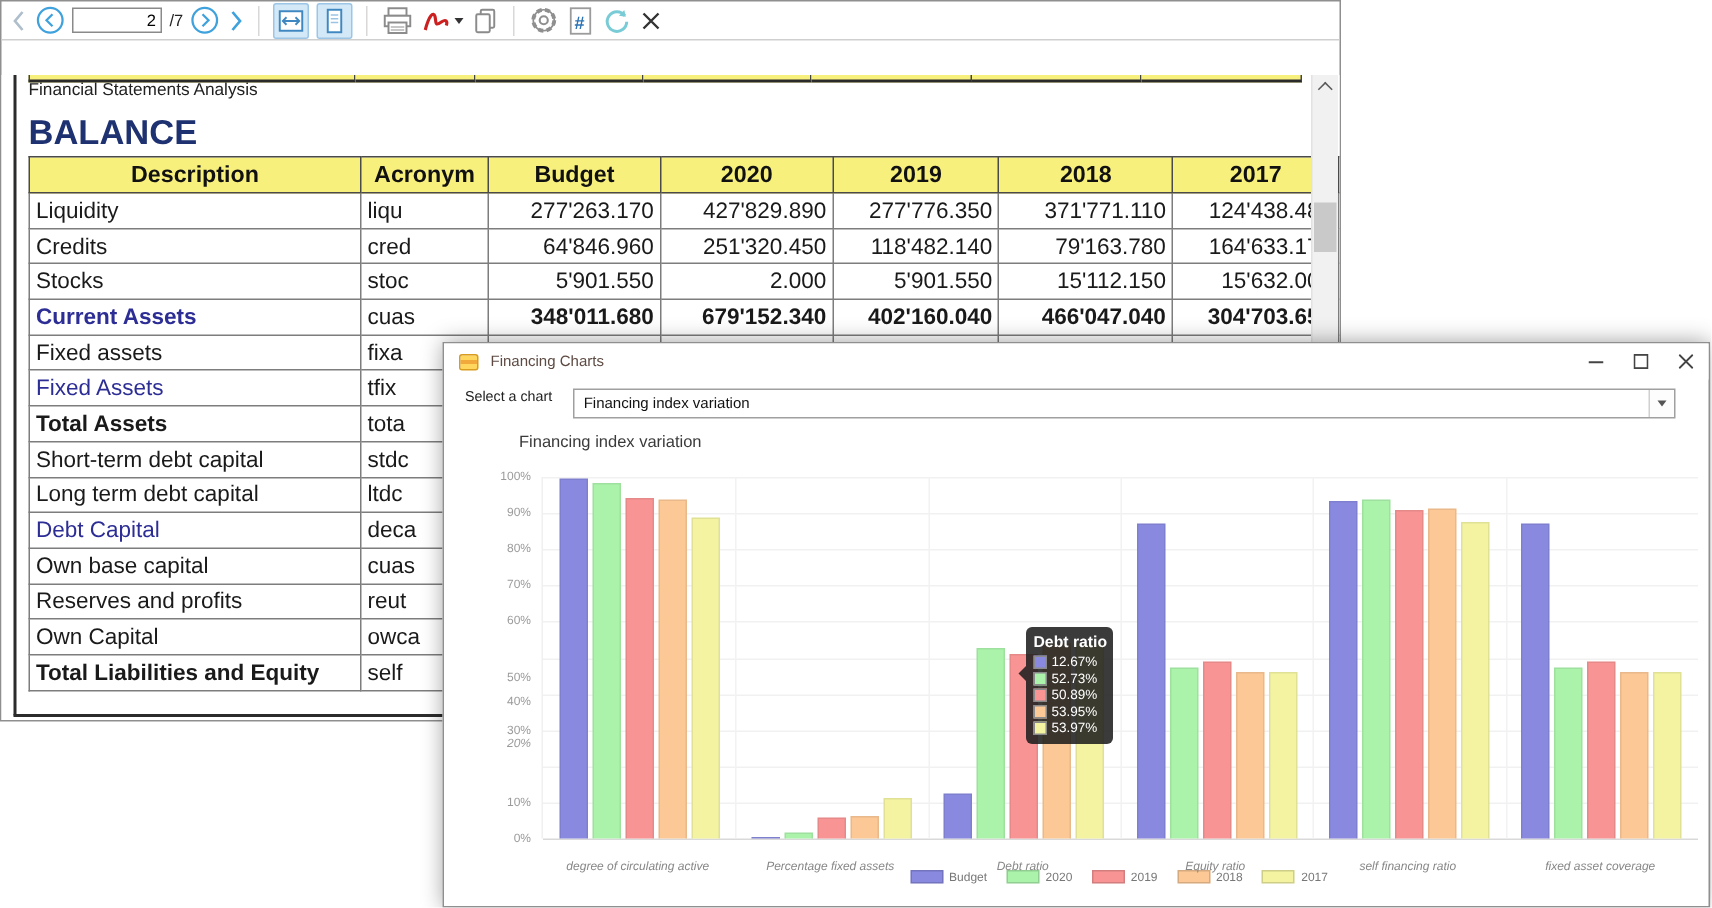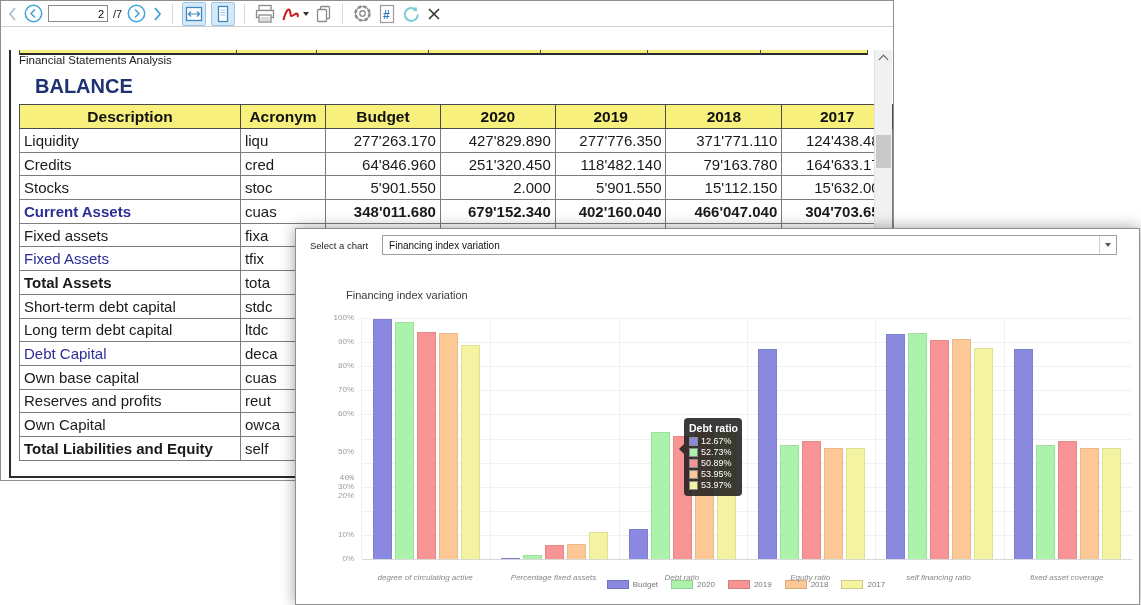--- a/index.html
+++ b/index.html
@@ -29,39 +29,39 @@
   .dcaret{width:0;height:0;border-left:3.5px solid transparent;border-right:3.5px solid transparent;
           border-top:4px solid #333;display:inline-block;margin-left:2px;}
   
   .docarea{position:absolute;left:0;top:49px;right:0;bottom:0;background:#fff;overflow:hidden;}
   #sliver{position:absolute;left:18px;top:0;display:flex;height:5px;}
   #sliver div{height:5px;background:#f8f07d;border-right:1px solid #444;border-bottom:2px solid #2a2a2a;box-sizing:border-box;}
   #sliver div:first-child{border-left:1px solid #444;}
   .pageedge-l{position:absolute;left:8px;top:0;height:427px;border-left:2px solid #2b2b2b;}
   .pageedge-b{position:absolute;left:8px;top:426px;right:18px;border-top:2px solid #2b2b2b;}
   .subtitle{position:absolute;left:18px;top:4px;font-size:11.5px;color:#222;}
-  .balance{position:absolute;left:34px;top:25px;font-size:20px;font-weight:bold;color:#1e3170;}
+  .balance{position:absolute;left:18px;top:25px;font-size:23px;font-weight:bold;color:#1e3170;}
   #rpt-table{position:absolute;left:18px;top:54px;border-collapse:collapse;table-layout:fixed;}
   #rpt-table th{background:#f8f07d;border:1px solid #4a4a4a;font-size:15.5px;font-weight:bold;
                 color:#111;height:23px;padding:0 3px;}
   #rpt-table td{border:1px solid #7d7d7d;font-size:15px;color:#1a1a1a;height:22.7px;
                 padding:0 4px;white-space:nowrap;overflow:hidden;background:#fff;}
   #rpt-table td.num{text-align:right;}
   #rpt-table tr.row-blue td.c0{color:#2d2d96;}
   #rpt-table tr.row-blue-bold td.c0{color:#2d2d96;font-weight:bold;}
   #rpt-table tr.row-blue-bold td.num{font-weight:bold;}
   #rpt-table tr.row-bold td.c0{font-weight:bold;}
   
   .vscroll{position:absolute;right:1px;top:49px;bottom:1px;width:17px;background:#f1f1f1;border-left:1px solid #e2e2e2;}
   .scrollup{height:16px;display:flex;align-items:center;justify-content:center;}
   .chev-up{width:6px;height:6px;border-top:1.6px solid #5a5a5a;border-right:1.6px solid #5a5a5a;
            transform:rotate(-45deg);margin-top:3px;}
   .thumb{position:absolute;left:1px;right:1px;top:85px;height:33px;background:#c9c9c9;}
   
-  .selrow{display:flex;align-items:center;margin:6px 22px 0 14px;height:20px;}
+  .selrow{display:flex;margin:6px 22px 0 14px;height:20px;}
   .sel-label{font-size:9.5px;color:#222;margin-right:14px;white-space:nowrap;}
   .combo{flex:1;height:20px;border:1px solid #a0a0a0;display:flex;align-items:center;box-sizing:border-box;background:#fff;}
   .combo-text{flex:1;font-size:10px;color:#111;padding-left:6px;}
   .combo-btn{width:16px;height:100%;border-left:1px solid #d0d0d0;display:flex;align-items:center;justify-content:center;background:#fdfdfd;}
   .combo-btn .dcaret{border-top-color:#555;margin-left:0;border-left-width:3px;border-right-width:3px;}
   
   .ctitle{position:absolute;left:50px;top:60px;font-size:11px;color:#3a3a3a;}
   #plot{position:absolute;left:65px;top:89px;width:770px;height:241px;border-left:1px solid #f0f0f0;}
   .gl{position:absolute;left:0;right:0;height:1px;background:#f1f1f1;}
   .gl.base{background:#d9d9d9;}
@@ -332,20 +332,41 @@
 
   <div class="vscroll">
     <div class="scrollup">
         <span class="chev-up"></span>
       </div>
     <div class="thumb"></div>
   </div>
 </div>
 
 <div class="win" id="win2">
+  <div class="titlebar">
+    <span class="appicon"></span>
+    <span class="title">Financing Charts</span>
+    <div class="wctrl">
+      <span class="wbtn">
+          <svg width="10" height="10">
+            <path d="M0 5.5 h10" stroke="#444" stroke-width="1.2"></path>
+          </svg>
+        </span>
+      <span class="wbtn">
+          <svg width="10" height="10">
+            <rect x="0.6" y="0.6" width="8.8" height="8.8" fill="none" stroke="#444" stroke-width="1.2"></rect>
+          </svg>
+        </span>
+      <span class="wbtn">
+          <svg width="10" height="10">
+            <path d="M0.5 0.5 L9.5 9.5 M9.5 0.5 L0.5 9.5" stroke="#444" stroke-width="1.2"></path>
+          </svg>
+        </span>
+    </div>
+  </div>
 
   <div class="selrow">
     <span class="sel-label">Select a chart</span>
     <div class="combo">
       <span class="combo-text">Financing index variation</span>
       <span class="combo-btn">
           <span class="dcaret"></span>
         </span>
     </div>
   </div>
@@ -445,21 +466,21 @@
         <div class="tt-row">
           <span class="tt-sw" style="background: rgb(243, 243, 162);"></span>
           <span>53.97%</span>
         </div>
       </div>
   </div>
 <div class="ytick" style="top: 325px;">0%</div>
     <div class="ytick" style="top: 300.9px;">10%</div>
     <div class="ytick" style="top: 262px; font-style: italic;">20%</div>
     <div class="ytick" style="top: 252.7px;">30%</div>
-    <div class="ytick" style="top: 244px; font-family: Liberation Mono, monospace;">40%</div>
+    <div class="ytick" style="top: 234px;">40%</div>
     <div class="ytick" style="top: 204.5px; margin-top: 13px;">50%</div>
     <div class="ytick" style="top: 180.4px;">60%</div>
     <div class="ytick" style="top: 156.3px;">70%</div>
     <div class="ytick" style="top: 132.2px;">80%</div>
     <div class="ytick" style="top: 108.1px;">90%</div>
     <div class="ytick" style="top: 84px;">100%</div>
     <div class="xlabel" style="left: 65px; width: 128.333px;">degree of circulating active</div>
     <div class="xlabel" style="left: 193.333px; width: 128.333px;">Percentage fixed assets</div>
     <div class="xlabel" style="left: 321.667px; width: 128.333px;">Debt ratio</div>
     <div class="xlabel" style="left: 450px; width: 128.333px;">Equity ratio</div>

